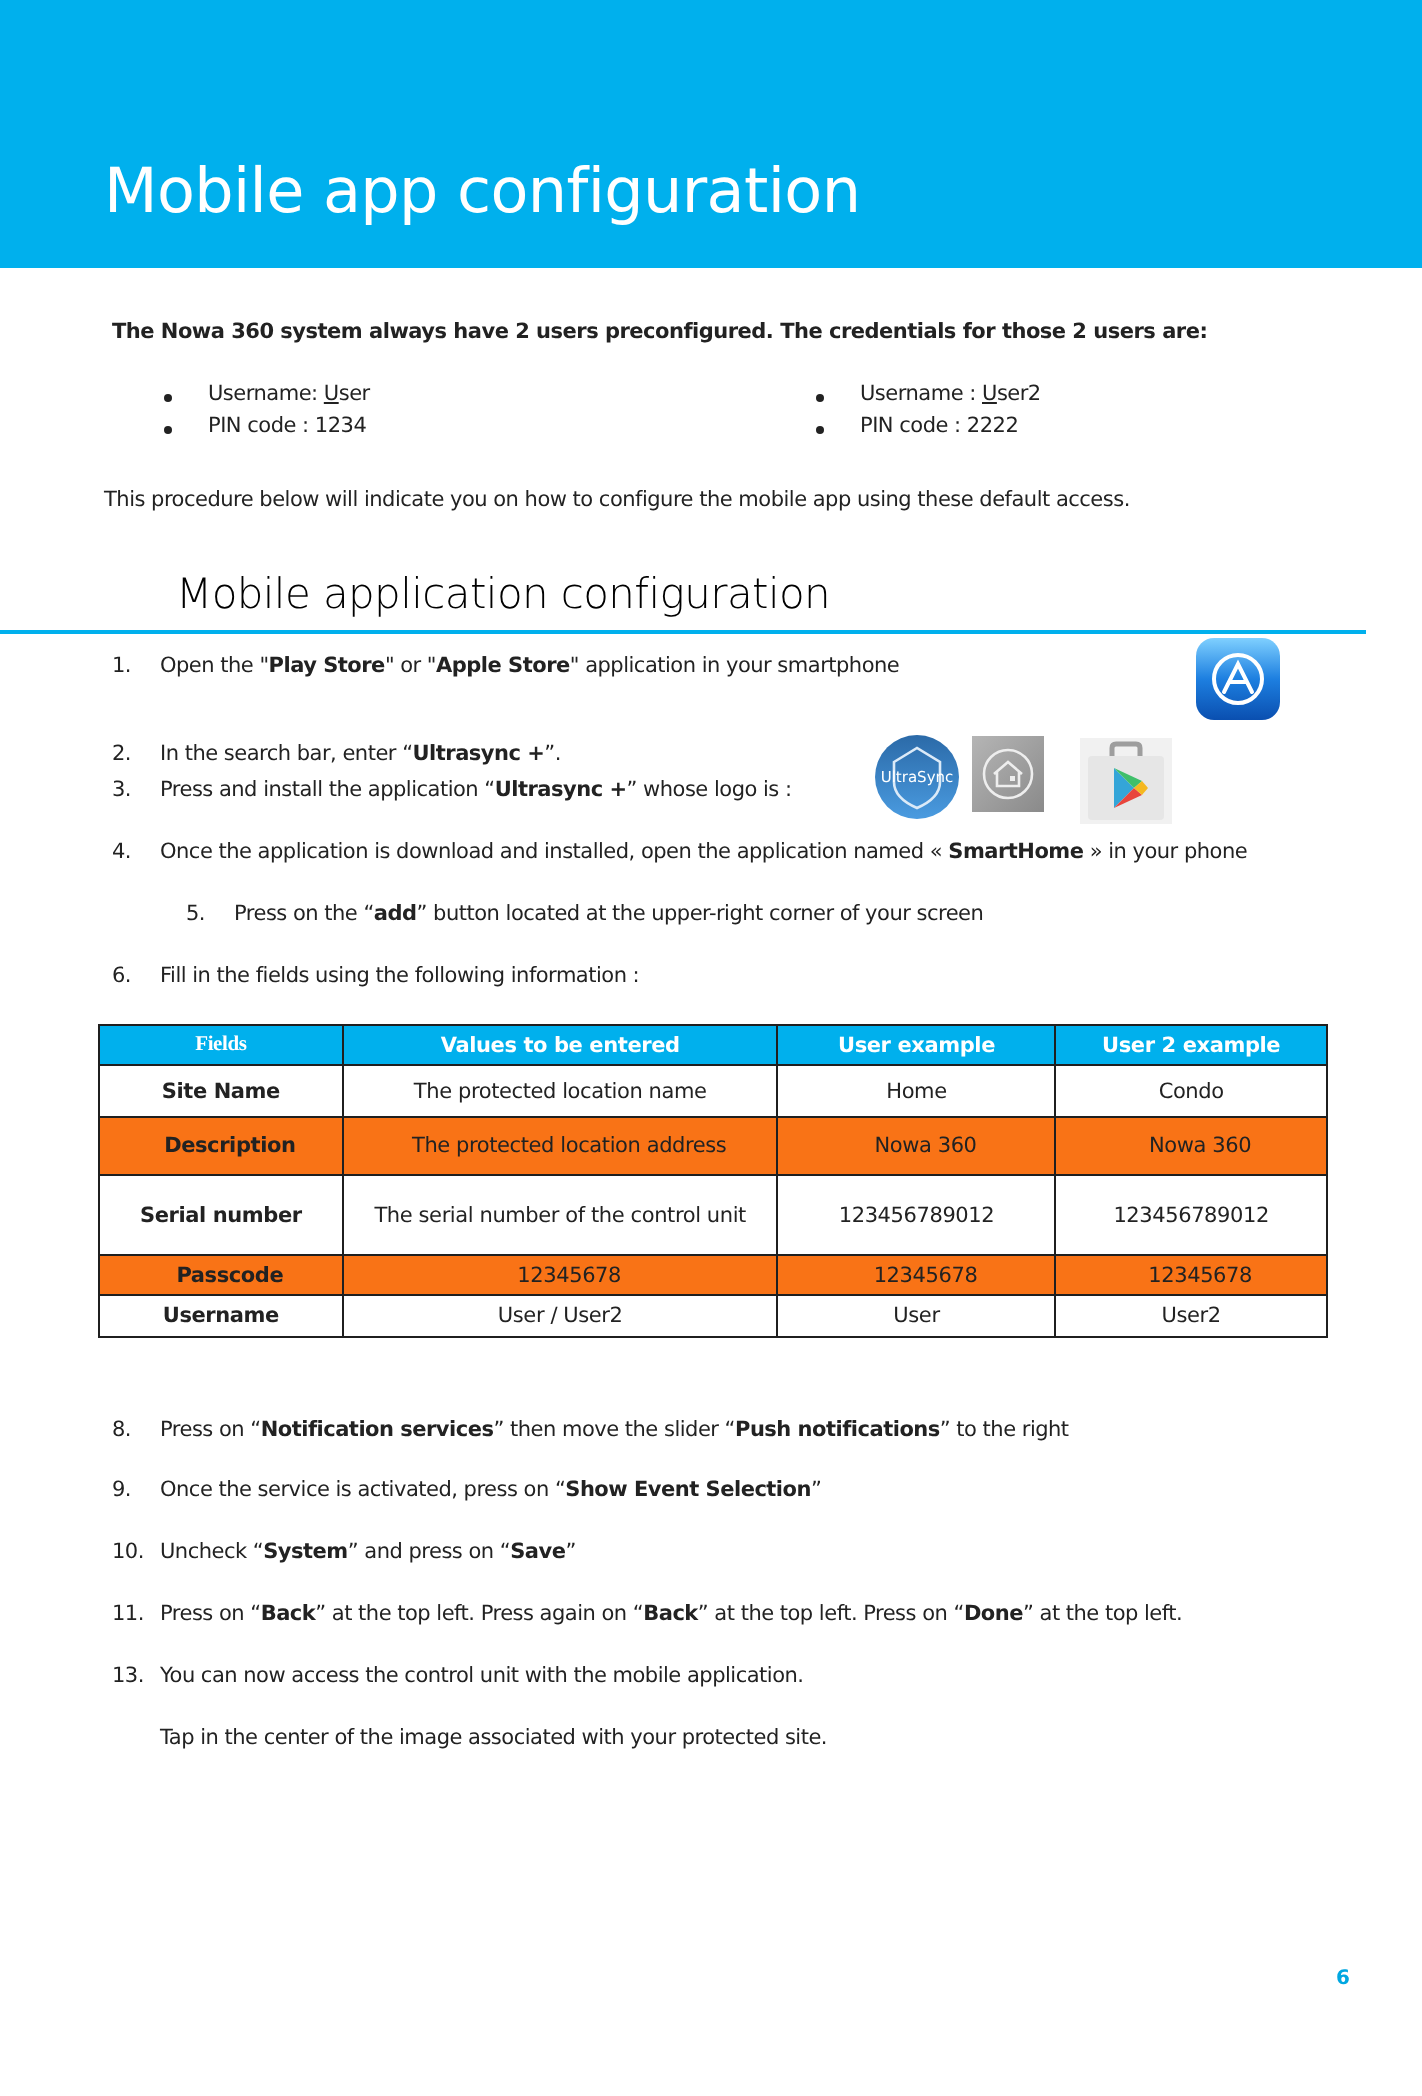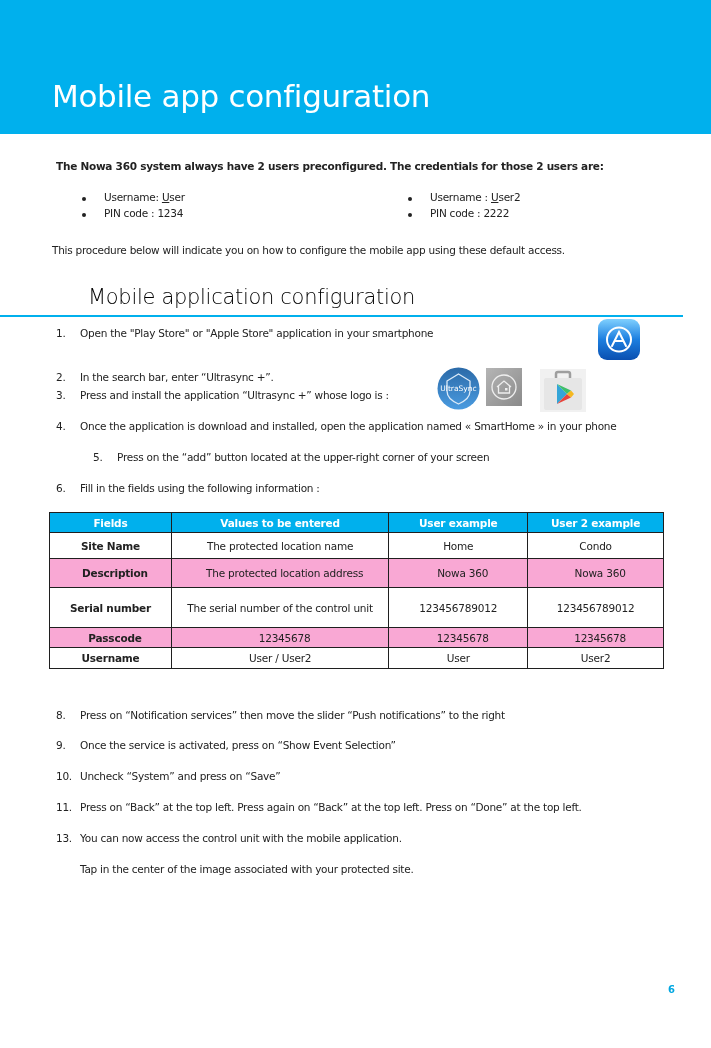--- a/index.html
+++ b/index.html
@@ -6,34 +6,34 @@
   html, body { width: 711px; height: 1048px; background: #ffffff; overflow: hidden; }
   body { font-family: "DejaVu Sans", sans-serif; color: #222; position: relative; font-size: 11px; }
 
   .banner { position: absolute; left: 0; top: 0; width: 711px; height: 134px; background: #00b0ed; }
   .banner-title { position: absolute; left: 52px; top: 78px; color: #fff; font-size: 31px; font-weight: 400; letter-spacing: -0.3px; font-family: "DejaVu Sans", sans-serif; }
 
   .abs { position: absolute; white-space: nowrap; }
   .txt { font-size: 10.5px; letter-spacing: -0.25px; color: #222; }
   .bullet { position: absolute; width: 4px; height: 4px; border-radius: 50%; background: #222; }
   .u { text-decoration: underline; }
-  b { font-weight: normal; }
+  b { font-weight: bold; }
 
   .section-title { position: absolute; left: 52px; top: 285px; color: #000000; font-size: 21px; font-weight: 300; letter-spacing: -0.3px; margin-left: 36px; }
   .section-rule { position: absolute; left: 0; top: 315px; width: 683px; height: 2px; background: #00b0ed; }
 
   .step { position: absolute; left: 56px; font-size: 10.5px; letter-spacing: -0.25px; white-space: nowrap; }
   .step .num { display: inline-block; width: 24px; }
 
   table.fields { position: absolute; left: 49px; top: 512px; width: 615px; border-collapse: collapse; font-size: 10.5px; letter-spacing: -0.2px; }
   table.fields th, table.fields td { border: 1px solid #1f1f1f; text-align: center; padding: 0 4px; }
   table.fields th { background: #00b0ed; color: #fff; font-weight: bold; height: 20px; }
   table.fields td.f { font-weight: bold; }
-  table.fields tr.alt td { background: #f9a8d4; padding-left: 13px; }
-  .c1 { width: 122px; } .c2 { width: 218px; } .c3 { width: 139px; } .c4 { width: 136px; }
+  table.fields tr.alt td { background: #f97316; padding-left: 13px; }
+  .c1 { width: 122px; font-family: Liberation Serif, serif; } .c2 { width: 218px; } .c3 { width: 139px; } .c4 { width: 136px; }
 
   .page-num { position: absolute; left: 668px; top: 984px; color: #00a7e1; font-size: 10px; font-weight: bold; }
 
   .icon { position: absolute; }
 </style>
 </head>
 <body>
 
 <div class="banner">
   <div class="banner-title">Mobile app configuration</div>

